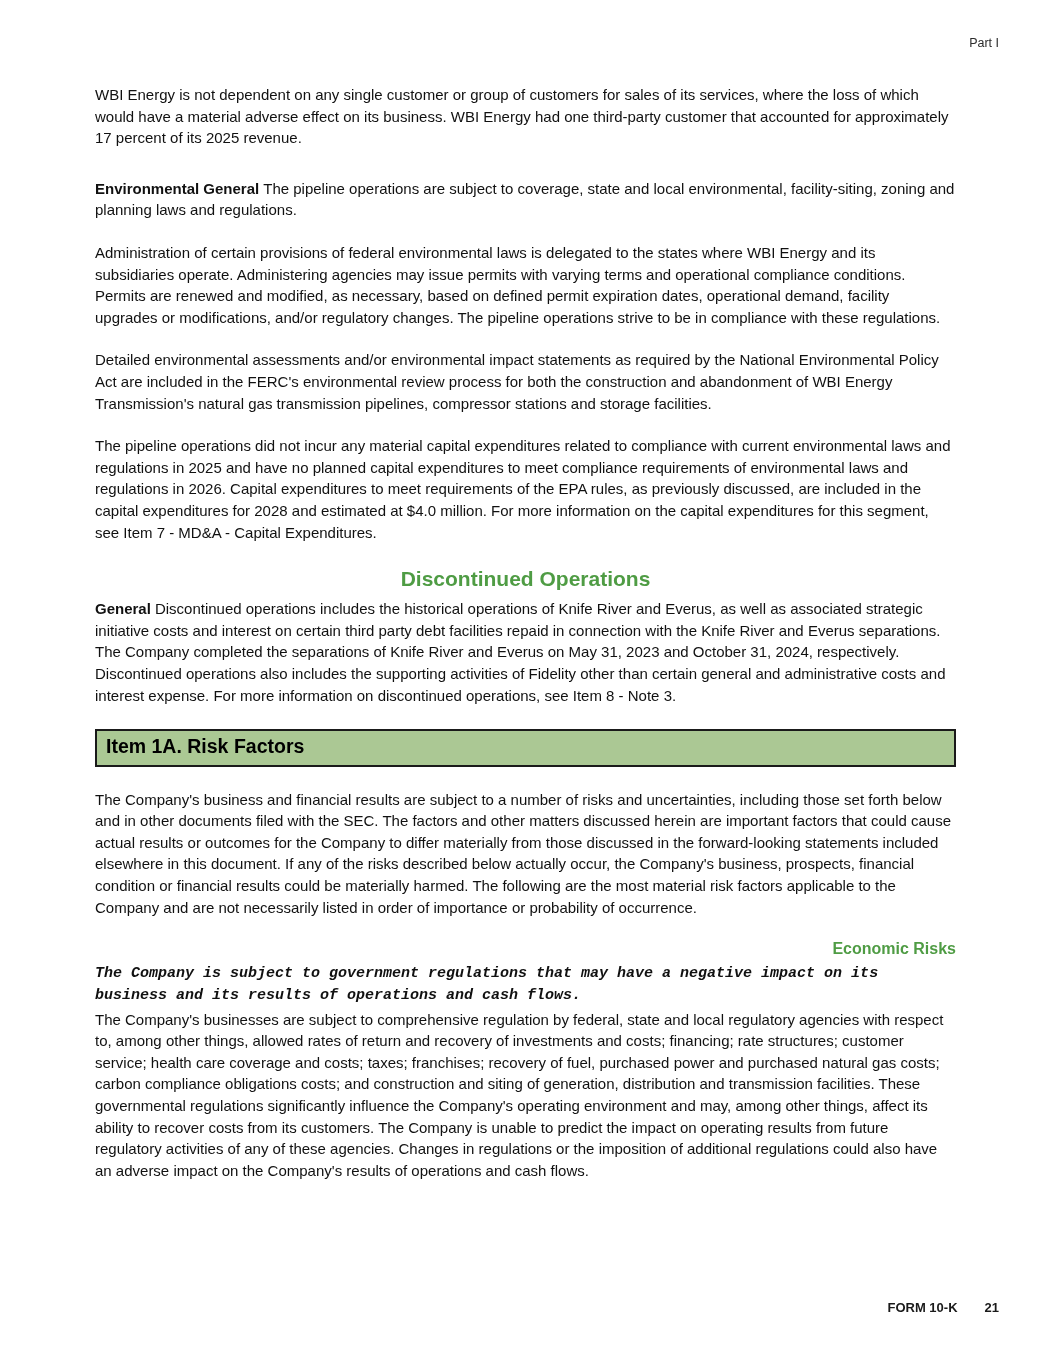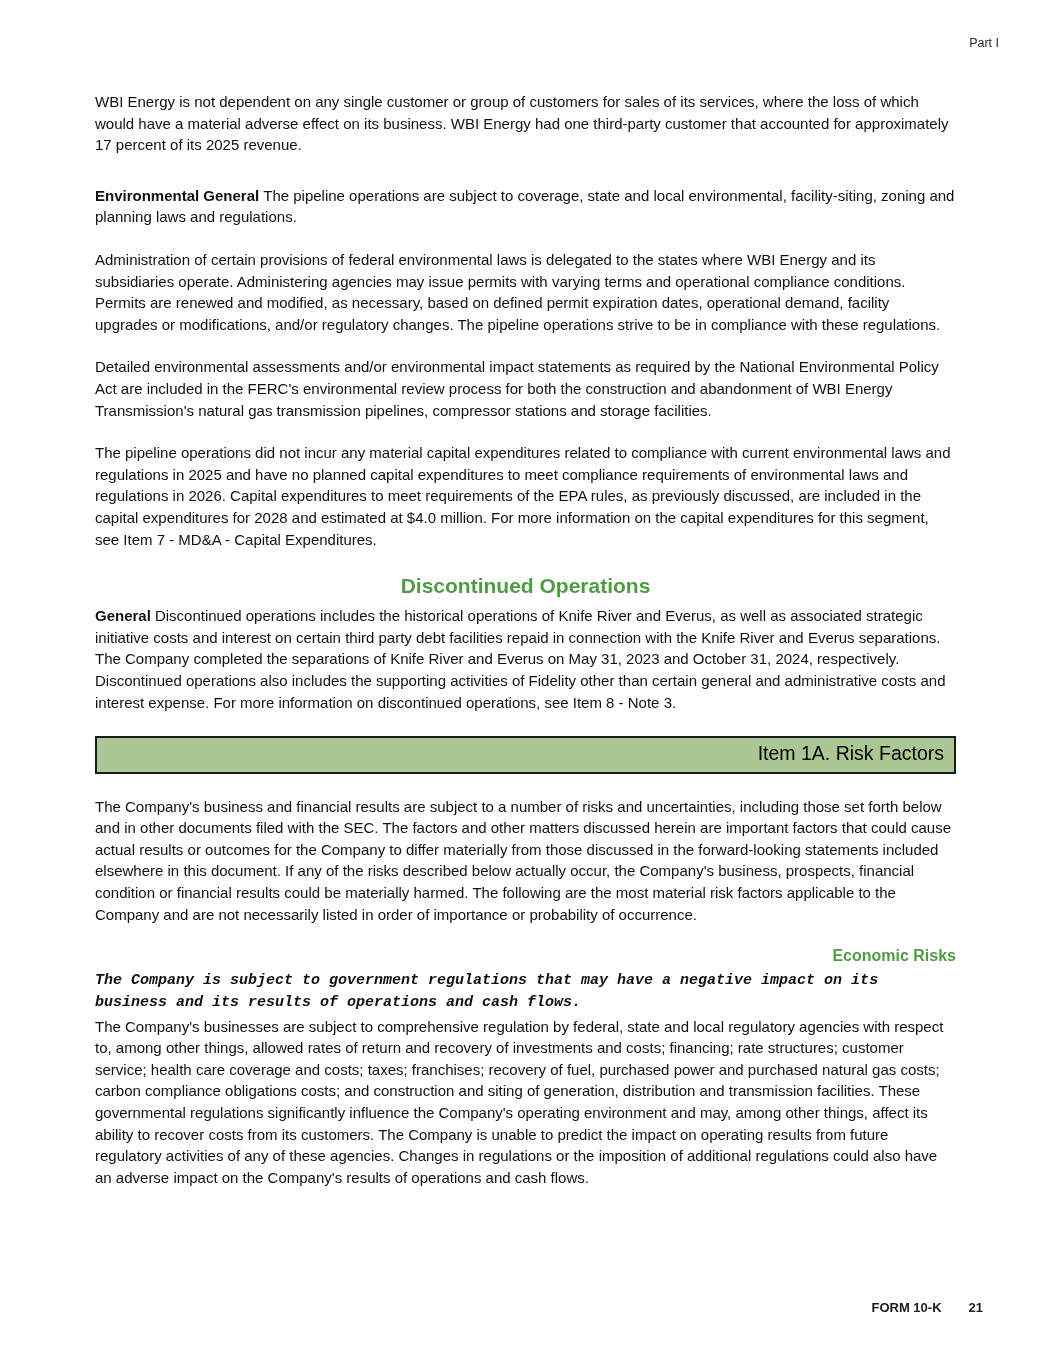--- a/index.html
+++ b/index.html
@@ -13,55 +13,54 @@
   .page{
     width:1048px;height:1365px;background:#ffffff;position:relative;
     margin:0 auto;font-family:"Liberation Sans","DejaVu Sans",sans-serif;
     color:var(--text-color);
   }
   .part-label{
     position:absolute;top:36px;right:49px;
     font-size:12.5px;color:#2b2b2b;
   }
   .content{
-    position:absolute;left:95px;top:91px;width:861px;
+    position:absolute;left:95px;top:84px;width:861px;
     font-size:15px;line-height:1.44;
   }
   .para{margin:0 0 21px 0;}
   .para.extra-gap{margin-top:29px;}
   .lead{font-weight:bold;margin-right:4px;}
   h1.green-heading{
     color:var(--heading-green);
     font-size:21px;line-height:1.15;font-weight:bold;
     margin:24px 0 7px 0;
     text-align:center;
   }
   .item-box{
     background:var(--box-bg);
     border:2px solid var(--box-border);
     margin:23px 0 22px 0;
     padding:4px 10px 6px 9px;
   }
   .item-box .item-title{
-    font-size:19.5px;font-weight:normal;color:#000;line-height:1.2;
+    font-size:19.5px;font-weight:bold;color:#000;line-height:1.2;
     margin:0;
-    text-align:right;
   }
   h2.green-subheading{
     color:var(--heading-green);
     font-size:16px;line-height:1.2;font-weight:bold;
     margin:21px 0 5px 0;
     text-align:right;
   }
   .risk-statement{
     font-weight:bold;font-style:italic;margin:0 0 2px 0;font-family:Liberation Mono, monospace;
   }
   .risk-text{margin:0 0 23px 0;}
   .footer{
-    position:absolute;right:65px;bottom:50px;
+    position:absolute;right:49px;bottom:50px;
     font-size:13px;font-weight:bold;color:#1a1a1a;
     display:flex;align-items:baseline;gap:27px;
   }
 </style>
 </head>
 <body>
 
 <div class="page">
 
   <div class="part-label">Part I</div>

